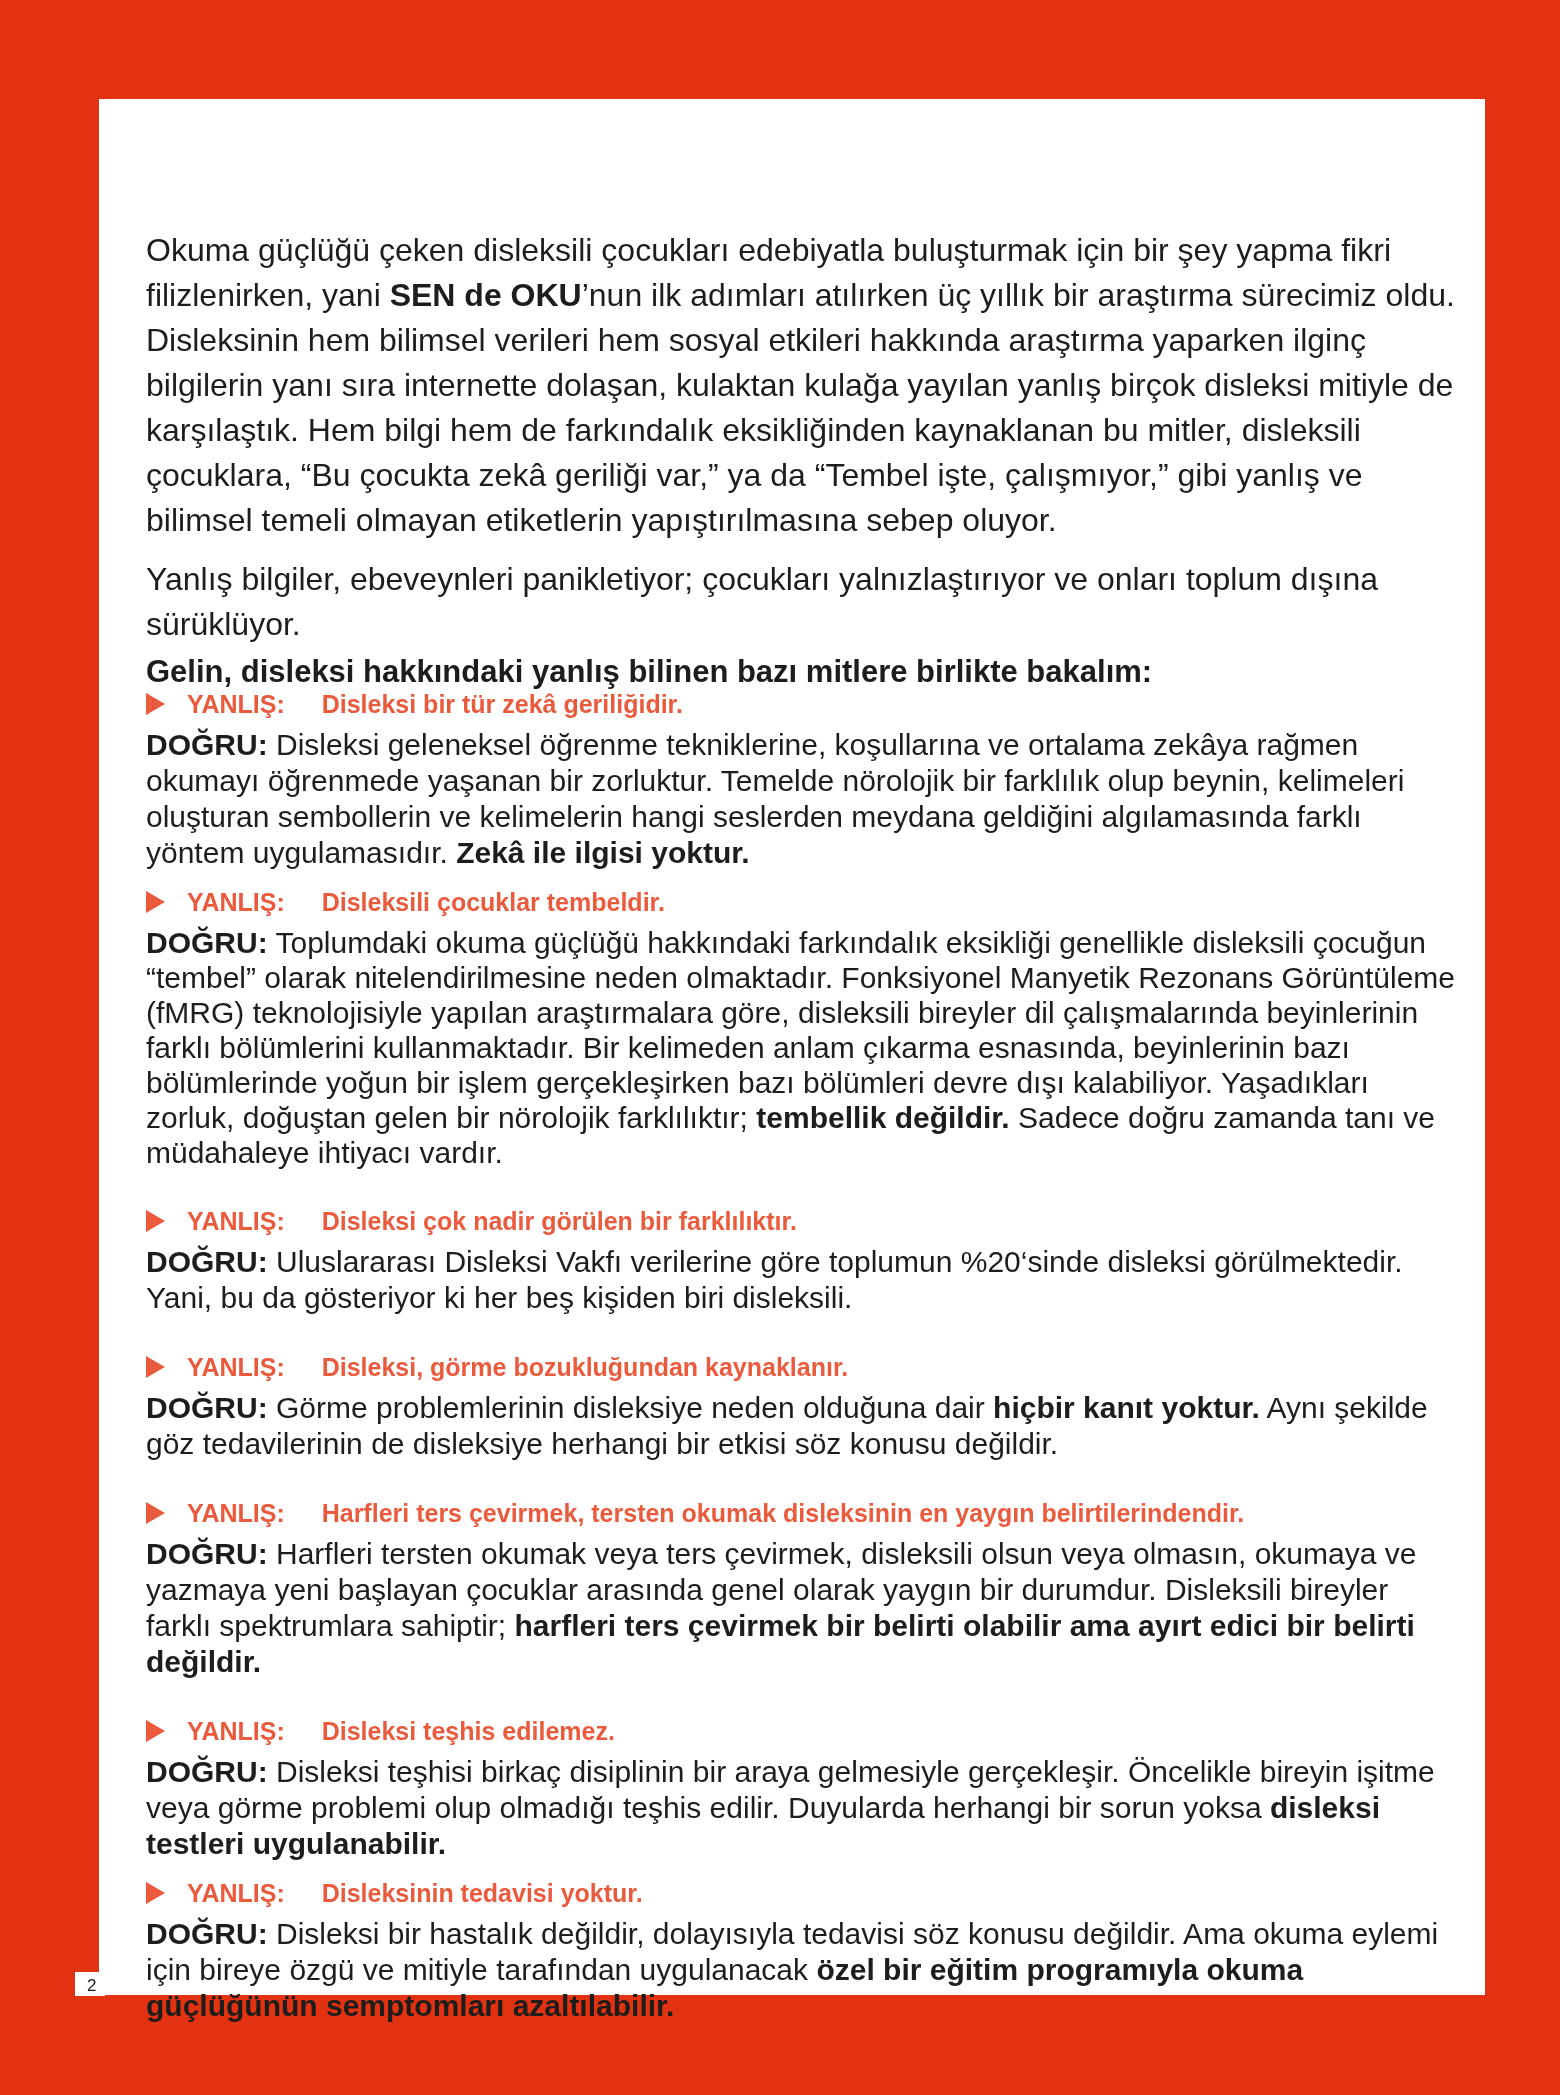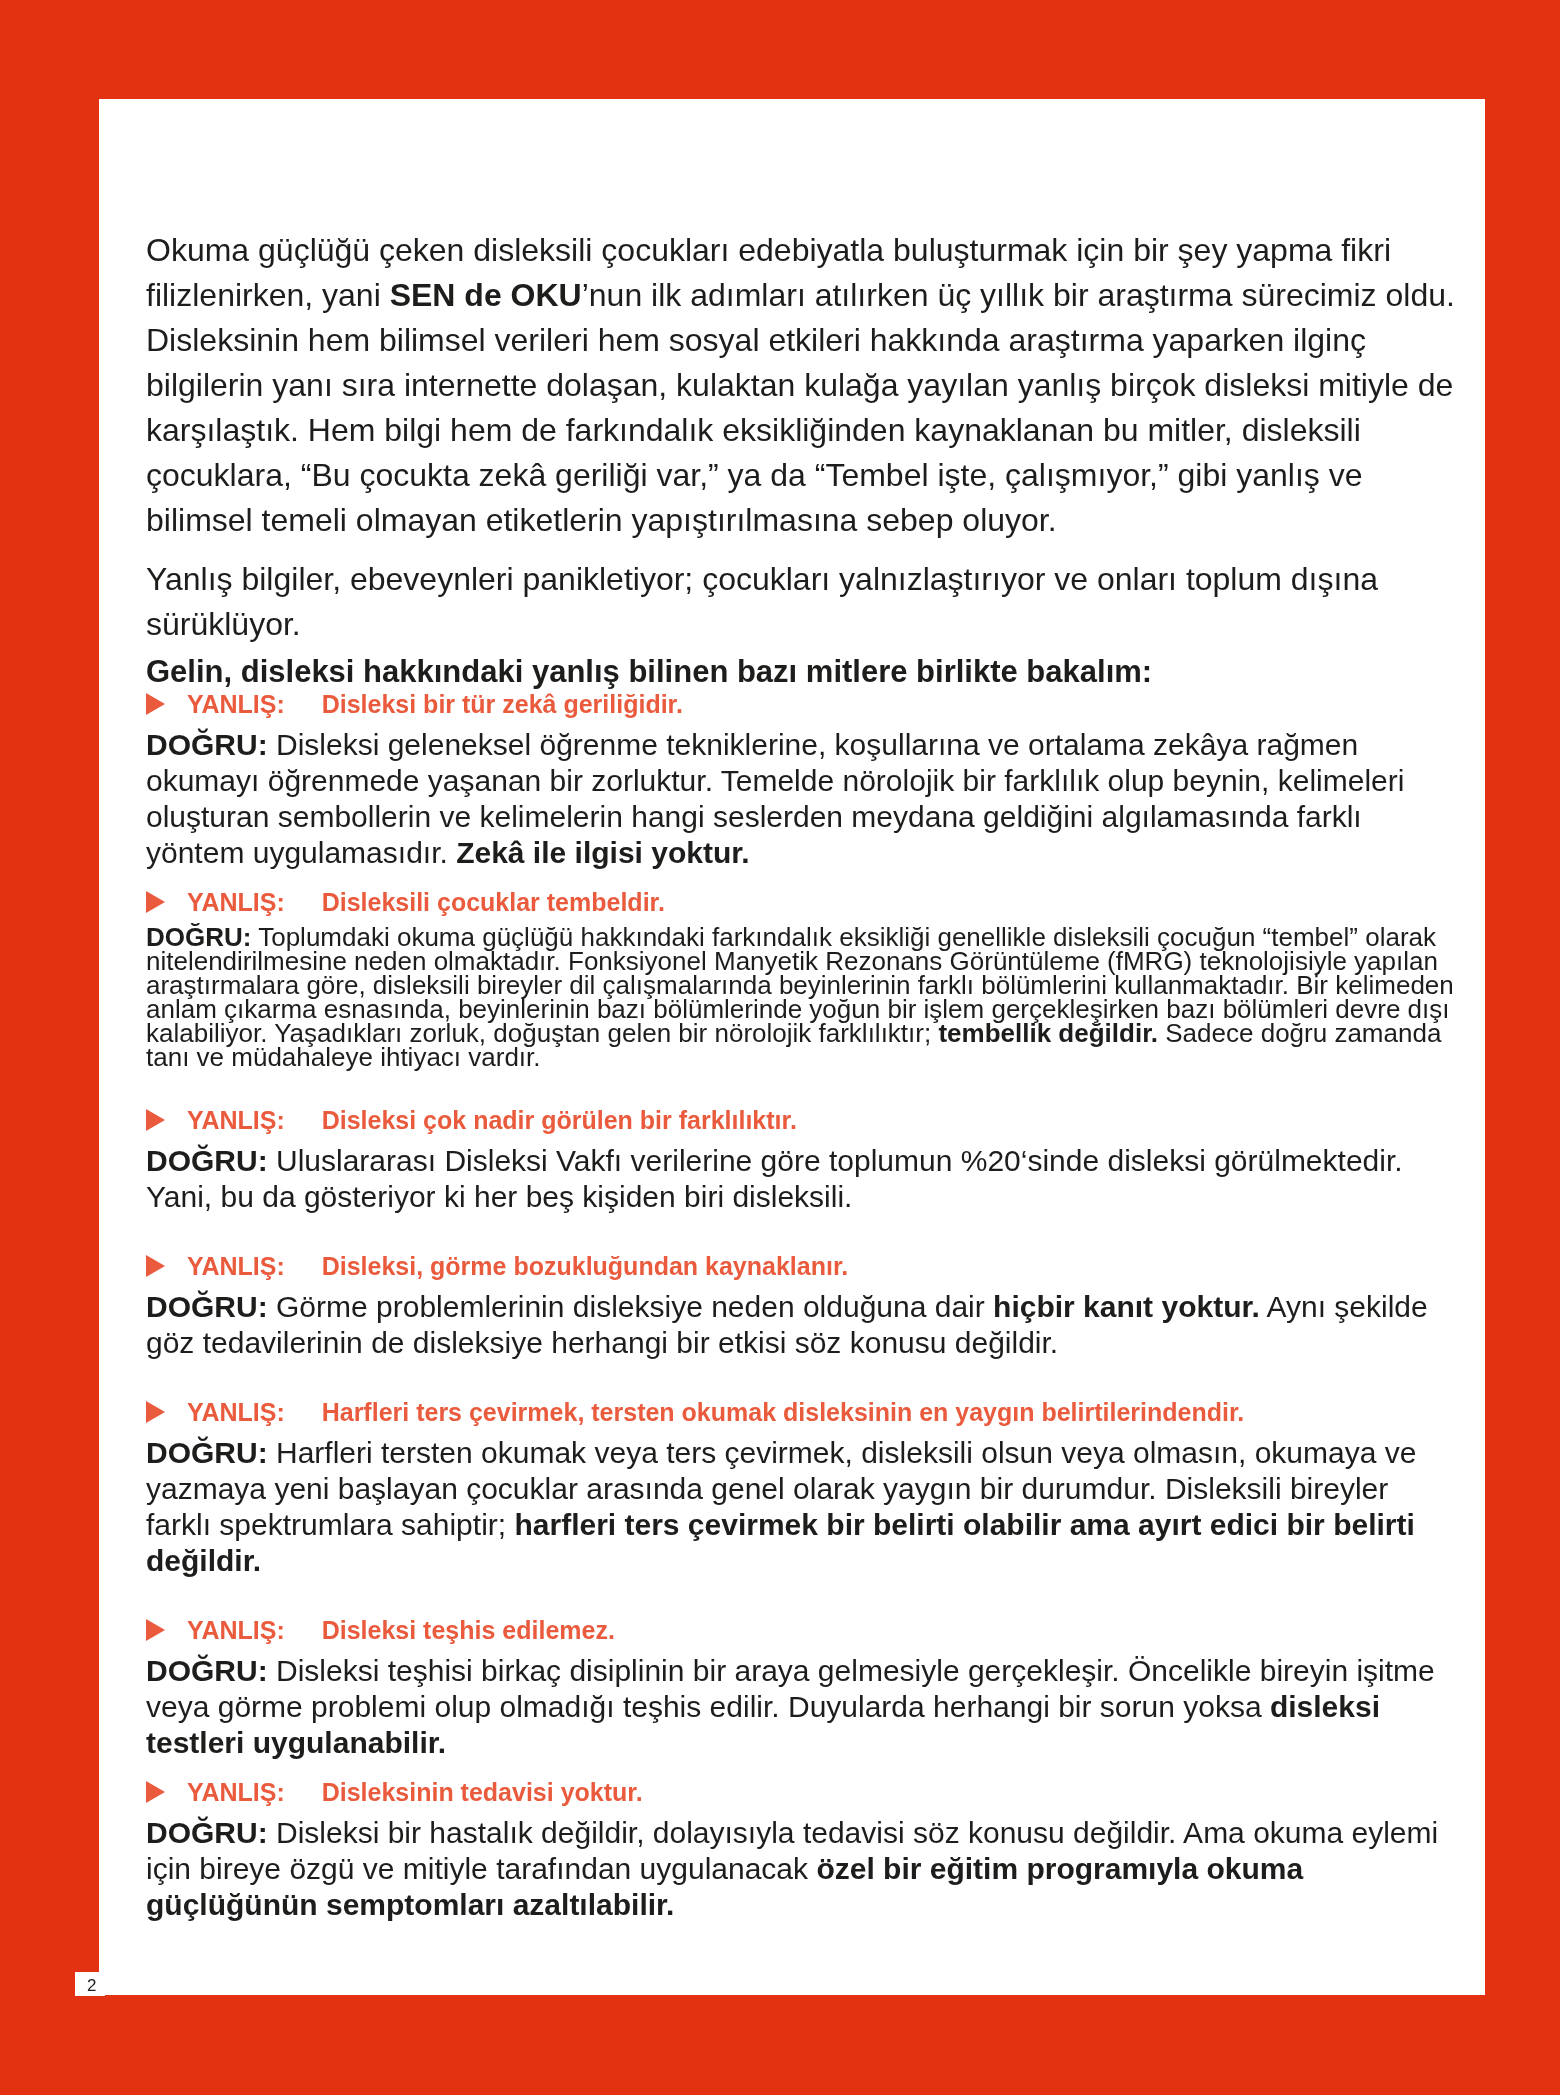--- a/index.html
+++ b/index.html
@@ -76,22 +76,22 @@
     border-left: 19px solid #ea5a3c;
     margin-right: 7px;
   }
   .truth {
     font-size: 30px;
     line-height: 36px;
     font-weight: 300;
     margin: 6px 0 0 0;
   }
   .truth.small {
-    font-size: 26px;
-    line-height: 24px;
+    font-size: 30px;
+    line-height: 35px;
   }
   .truth b { font-weight: 700; }
   .truth .label { font-weight: 700; }
 </style>
 </head>
 <body>
 
 <div class="page"></div>
 <div class="page-num-tab"></div>
 <div class="page-num">2</div>

